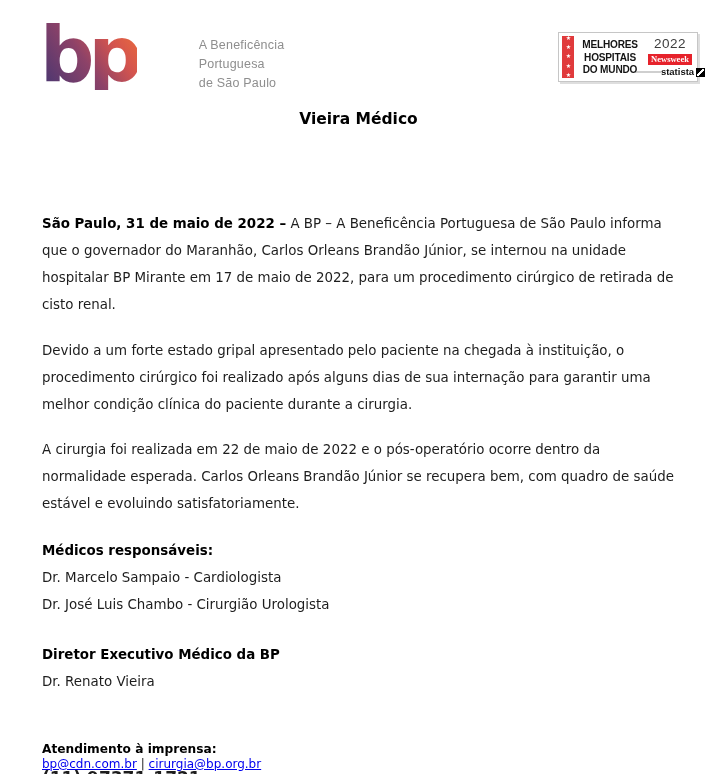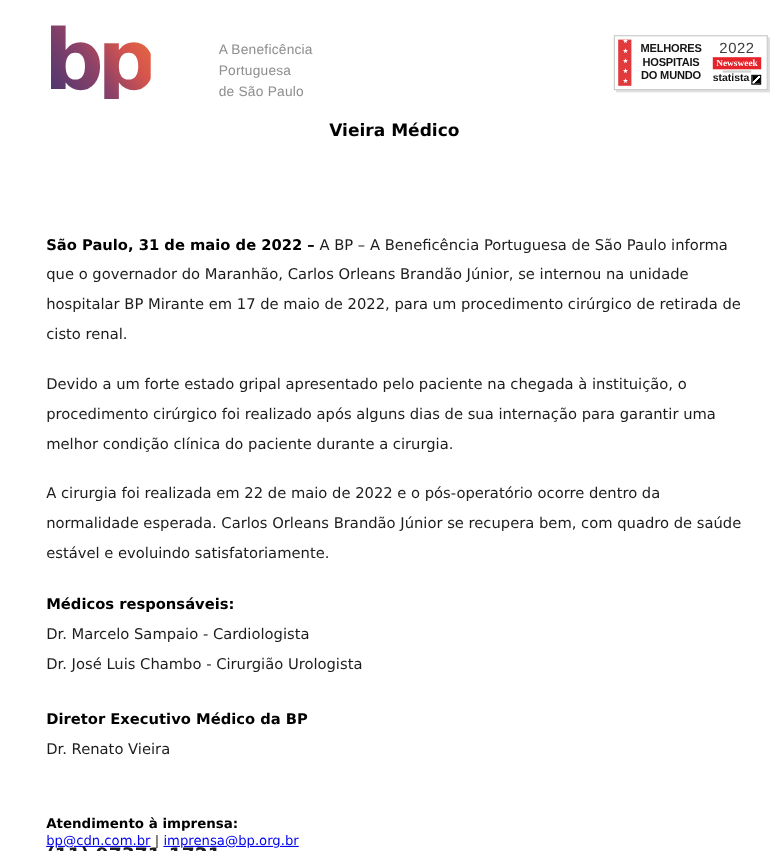--- a/index.html
+++ b/index.html
@@ -68,21 +68,21 @@
   .badge-year {
     font-family: "Liberation Sans", sans-serif;
     font-size: 13.5px; color: #3c3c3c; letter-spacing: 0.5px; line-height: 14px;
   }
   .badge-newsweek {
     background: var(--newsweek-red, #e6222b); color: #fff;
     font-family: "Liberation Serif", serif; font-weight: bold;
     font-size: 8.5px; line-height: 11px; padding: 0 3px;
     white-space: nowrap;
   }
-  .badge-statista { display: flex; flex-direction: column; align-items: center; }
+  .badge-statista { display: flex; flex-direction: row; align-items: center; }
   .statista-powered { display: block; width: 26px; height: 2px; background: #cfcfcf; margin-bottom: 1px; }
   .statista-row { display: flex; align-items: center; }
   .statista-text {
     font-family: "Liberation Sans", sans-serif; font-weight: bold;
     font-size: 9.5px; color: #111; line-height: 10px;
   }
   .statista-glyph {
     width: 7px; height: 7px; margin-left: 2px;
     background: linear-gradient(135deg, #000 42%, #fff 42%, #fff 58%, #000 58%);
     border: 0.5px solid #000;
@@ -169,18 +169,18 @@
       <div class="director-heading">Diretor Executivo Médico da BP</div>
       <div>Dr. Renato Vieira</div>
     </div>
   </div>
 
   <div class="press">
     <div class="press-heading">Atendimento à imprensa:</div>
     <div>
       <a href="#">bp@cdn.com.br</a>
       <span class="press-sep">|</span>
-      <a href="#">imprensa@bp.org.br</a>
+      <a href="#">cirurgia@bp.org.br</a>
     </div>
     <div class="press-phone">(11) 97371-1721</div>
   </div>
 
 </div>
 
 </body></html>

